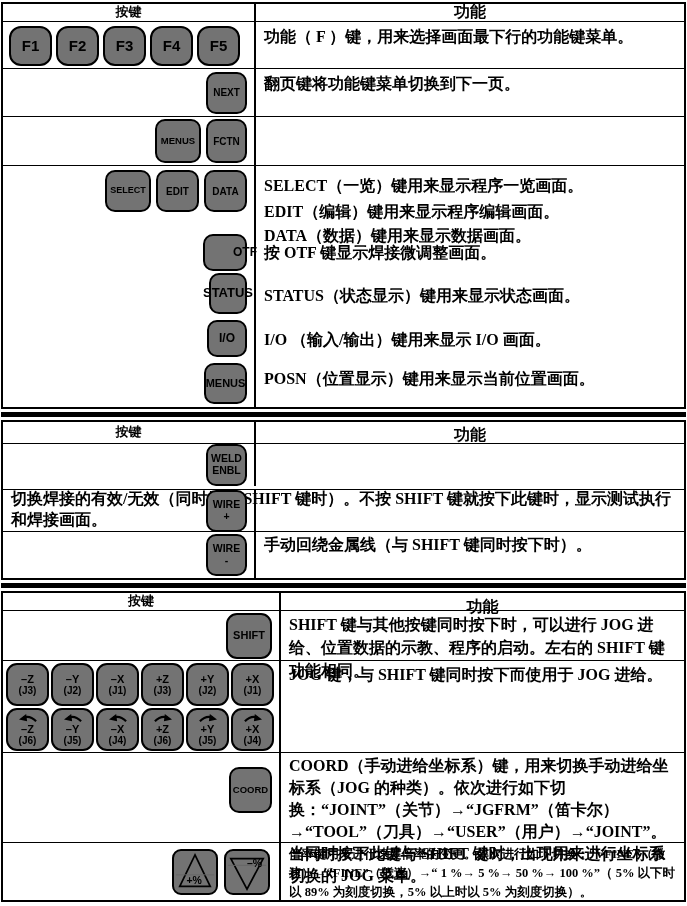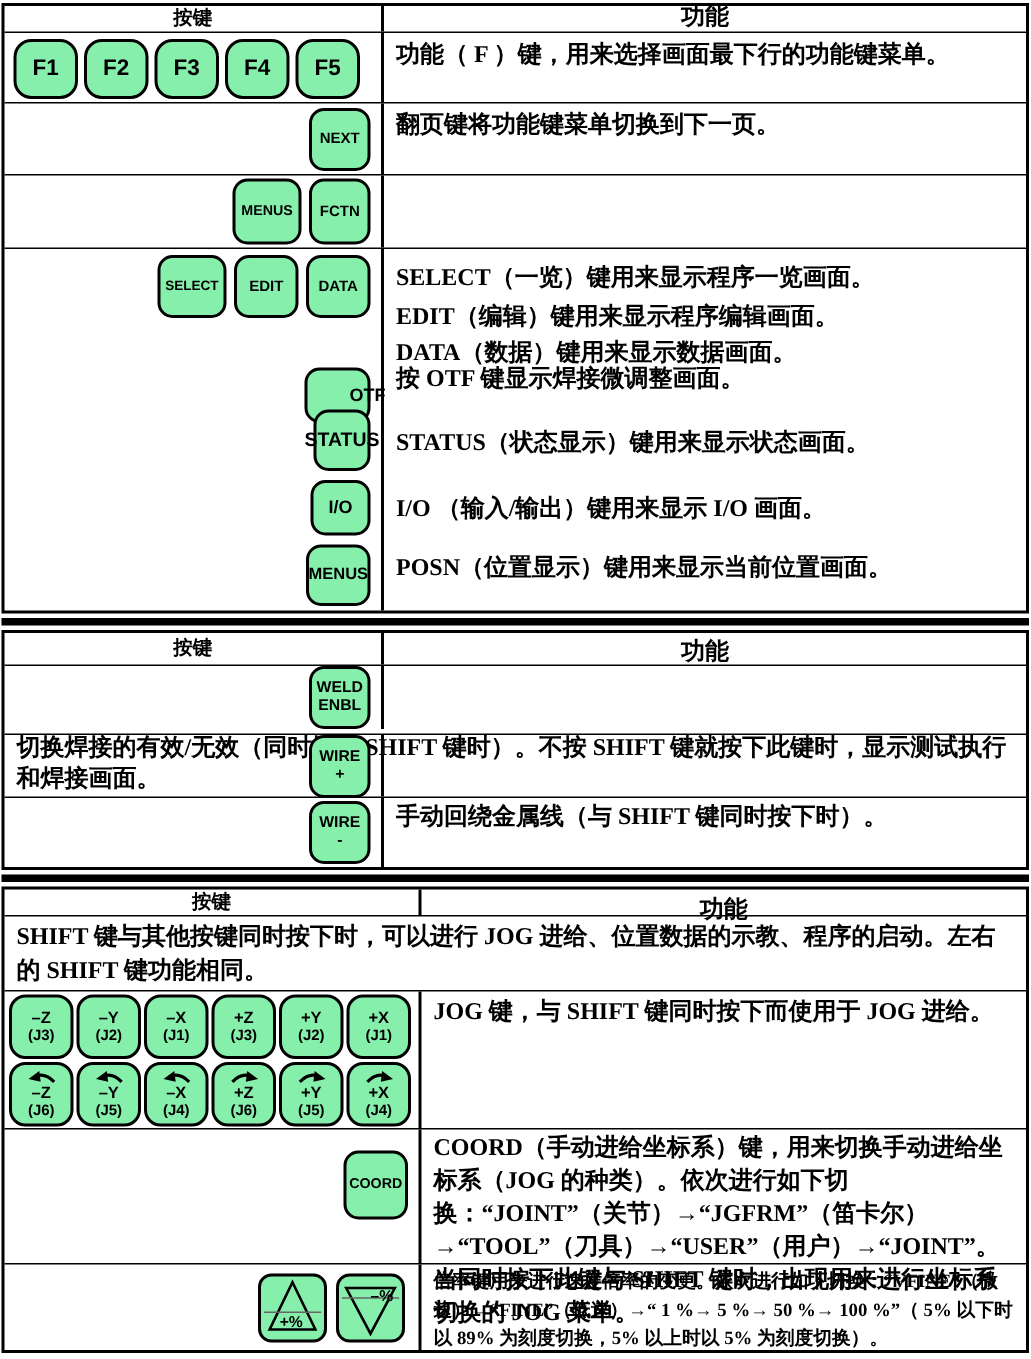--- a/index.html
+++ b/index.html
@@ -26,21 +26,21 @@
   .hdr { font-weight: 700; font-size: 13px; text-align: center; }
   .t1 .hdr { height: 18px; line-height: 16px; }
   .t2 .hdr { height: 22px; line-height: 20px; }
   .t3 .hdr { height: 18px; line-height: 16px; }
   .hdr .c2 { padding: 0; font-weight: 700; line-height: inherit; }
 
   
   .key {
     display: inline-flex; flex-direction: column;
     align-items: center; justify-content: center;
-    border: 2px solid #000; border-radius: 10px; background: #86efac;
+    border: 2px solid #000; border-radius: 10px; background: #737373;
     font-family: "Liberation Sans", "DejaVu Sans", sans-serif;
     font-weight: 700; text-align: center; line-height: 1.1;
     flex: 0 0 auto;
   }
 
   
   .r-f    { height: 47px; }
   .r-next { height: 48px; }
   .r-menus{ height: 49px; }
   .r-big  { height: 241px; }
@@ -53,21 +53,21 @@
 
   .key-next   { width: 41px; height: 42px; font-size: 10px; }
   .key-menus  { width: 46px; height: 44px; font-size: 9.5px; }
   .key-fctn   { width: 41px; height: 44px; font-size: 10px; }
   .key-select { width: 46px; height: 42px; font-size: 9px; }
   .key-edit   { width: 43px; height: 42px; font-size: 10px; }
   .key-data   { width: 43px; height: 42px; font-size: 10px; }
 
   .abs { position: absolute; }
   .selgrp { top: 4px; right: 7px; display: flex; gap: 5px; }
-  .key-otf    { width: 24px; height: 37px; font-size: 12px; top: 79px;  right: 7px; padding-left: 40px; }
+  .key-otf    { width: 24px; height: 37px; font-size: 12px; top: 68px;  right: 7px; padding-left: 40px; }
   .key-status { width: 38px; height: 41px; font-size: 13px; top: 107px; right: 7px; }
   .key-io     { width: 40px; height: 37px; font-size: 12px; top: 154px; right: 7px; }
   .key-posn   { width: 43px; height: 41px; font-size: 11px; top: 197px; right: 7px; }
 
   .bigline { position: absolute; left: 8px; right: 4px; line-height: 17px; }
   .bl1 { top: 11px; } .bl2 { top: 37px; } .bl3 { top: 61px; } .bl4 { top: 78px; }
   .bl5 { top: 121px; } .bl6 { top: 165px; } .bl7 { top: 204px; }
 
   
   .r-weld { height: 46px; flex-direction: column; } .r-wirep { height: 42px; } .r-wirem { height: 46px; }
@@ -199,20 +199,23 @@
 
   <div class="sep"></div>
 
   <div class="tbl t3">
     <div class="row hdr">
       <div class="c1">按键</div>
       <div class="c2">功能</div>
     </div>
 
     <div class="row r-shift">
+      <div class="c1 ralign">
+        <div class="key key-shift">SHIFT</div>
+      </div>
       <div class="c2">SHIFT 键与其他按键同时按下时，可以进行 JOG 进给、位置数据的示教、程序的启动。左右的 SHIFT 键功能相同。</div>
     </div>
 
     <div class="row r-jog">
       <div class="c1 jogwrap">
         <div class="jogrow">
           <div class="key jogkey">
             <div class="main">–Z</div>
             <div class="sub">(J3)</div>
           </div>

